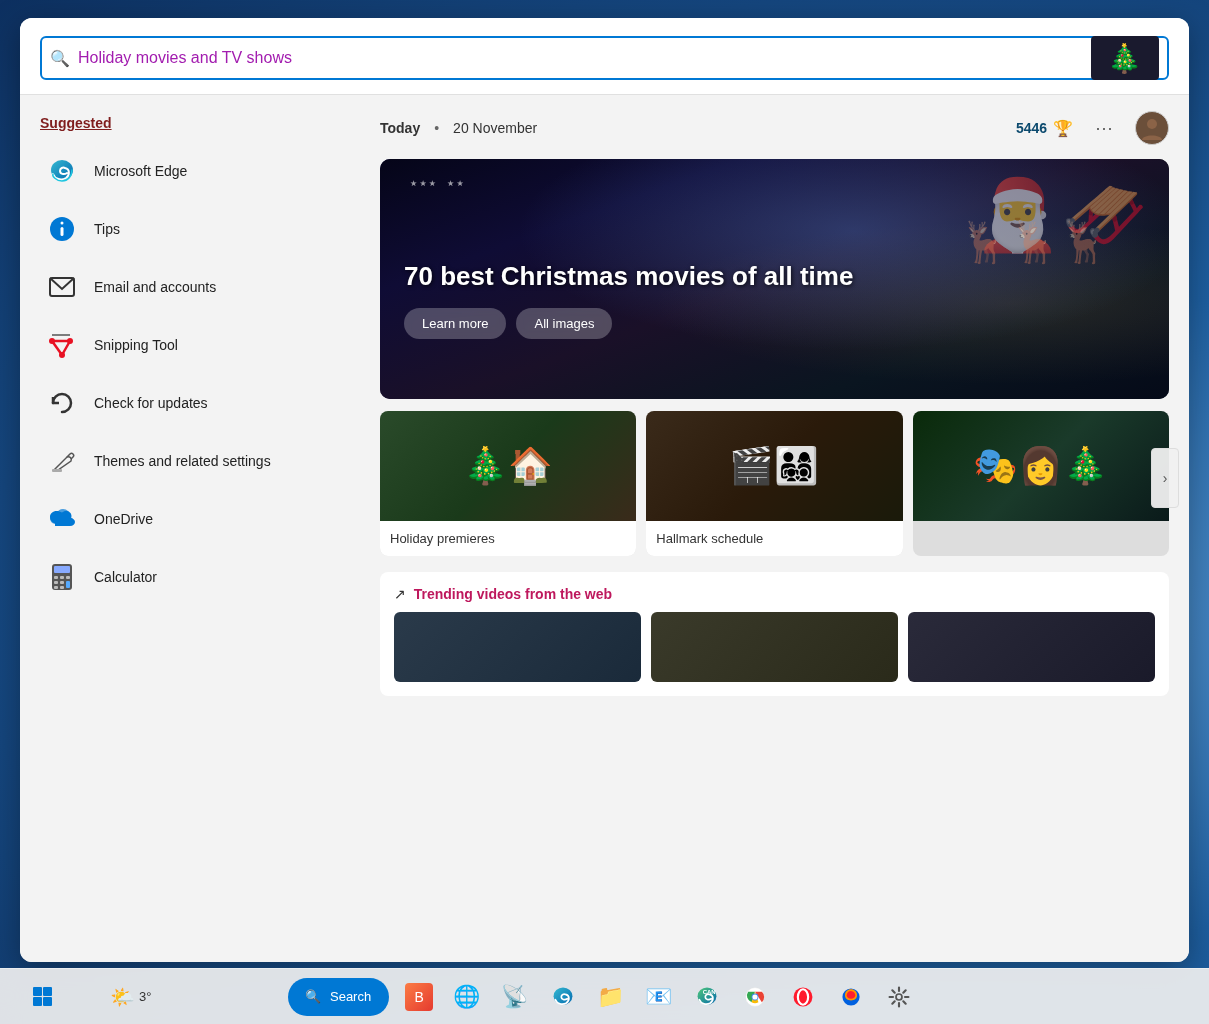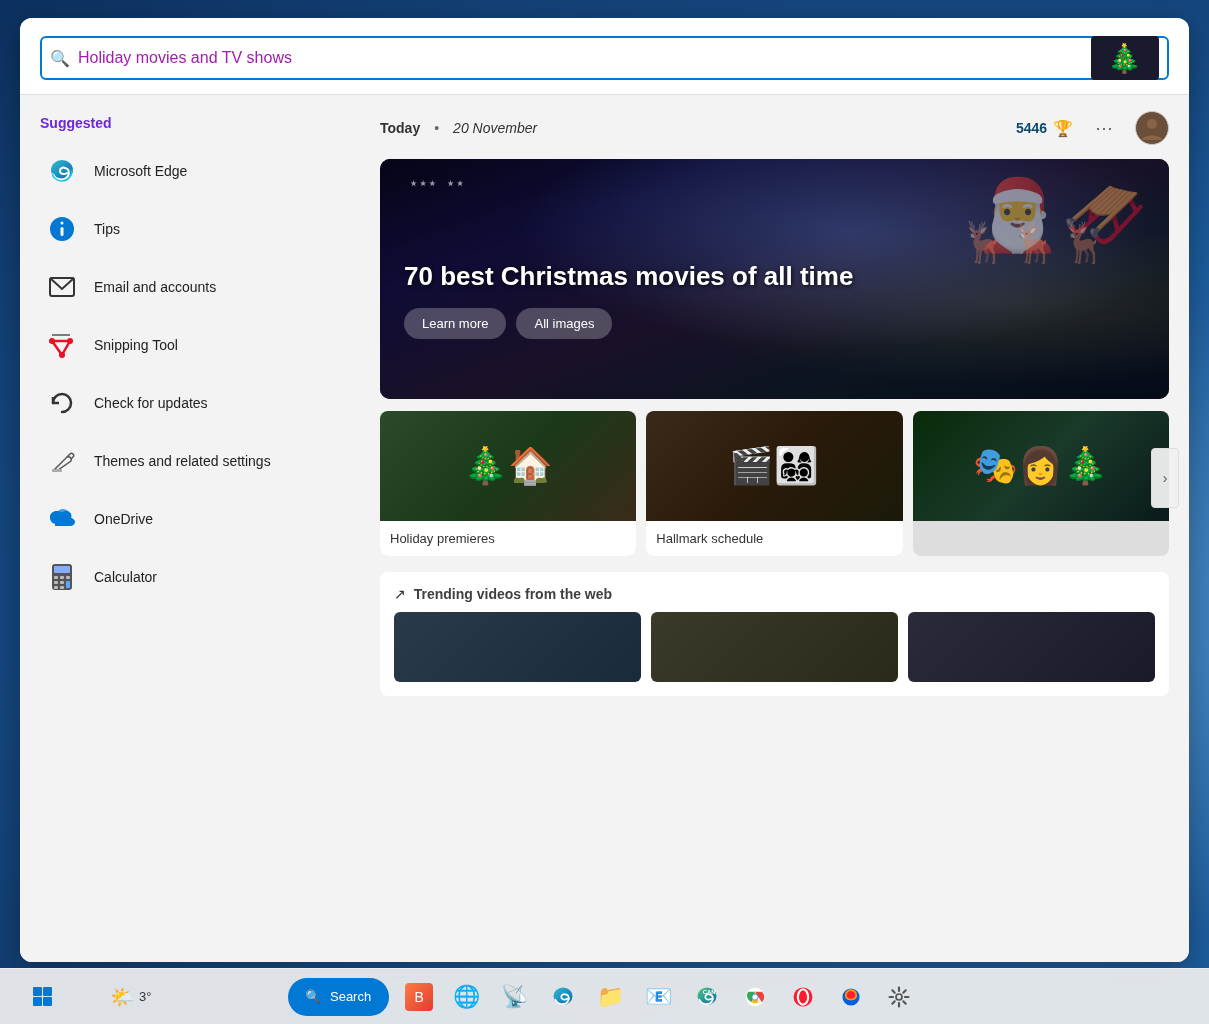--- a/index.html
+++ b/index.html
@@ -88,22 +88,23 @@
     
     .sidebar {
       width: 340px;
       padding: 20px 10px;
       background: #f3f3f3;
       flex-shrink: 0;
     }
     .sidebar-title {
       font-size: 14px;
       font-weight: 600;
-      color: #6d28d9;
+      color: #7f1d1d;
       padding: 0 10px 12px 10px;
+      text-decoration: underline;
     }
     .sidebar-item {
       display: flex;
       align-items: center;
       padding: 10px 14px;
       border-radius: 6px;
       cursor: pointer;
       margin-bottom: 2px;
     }
     .sidebar-item-icon {
@@ -141,21 +142,20 @@
       font-weight: 600;
       color: #333;
     }
     .date-dot {
       color: #666;
       font-size: 14px;
     }
     .date-value {
       font-size: 14px;
       color: #333;
-      font-style: italic;
     }
     .points-area {
       display: flex;
       align-items: center;
       gap: 6px;
       margin-left: auto;
     }
     .points-count {
       font-size: 14px;
       font-weight: 600;
@@ -290,21 +290,21 @@
       gap: 8px;
       margin-bottom: 10px;
     }
     .trending-icon {
       font-size: 14px;
       color: #333;
     }
     .trending-title {
       font-size: 14px;
       font-weight: 600;
-      color: #404040;
+      color: #be185d;
     }
     .trending-thumbs {
       display: flex;
       gap: 10px;
     }
     .trending-thumb {
       flex: 1;
       height: 70px;
       border-radius: 6px;
       background: #ccc;

